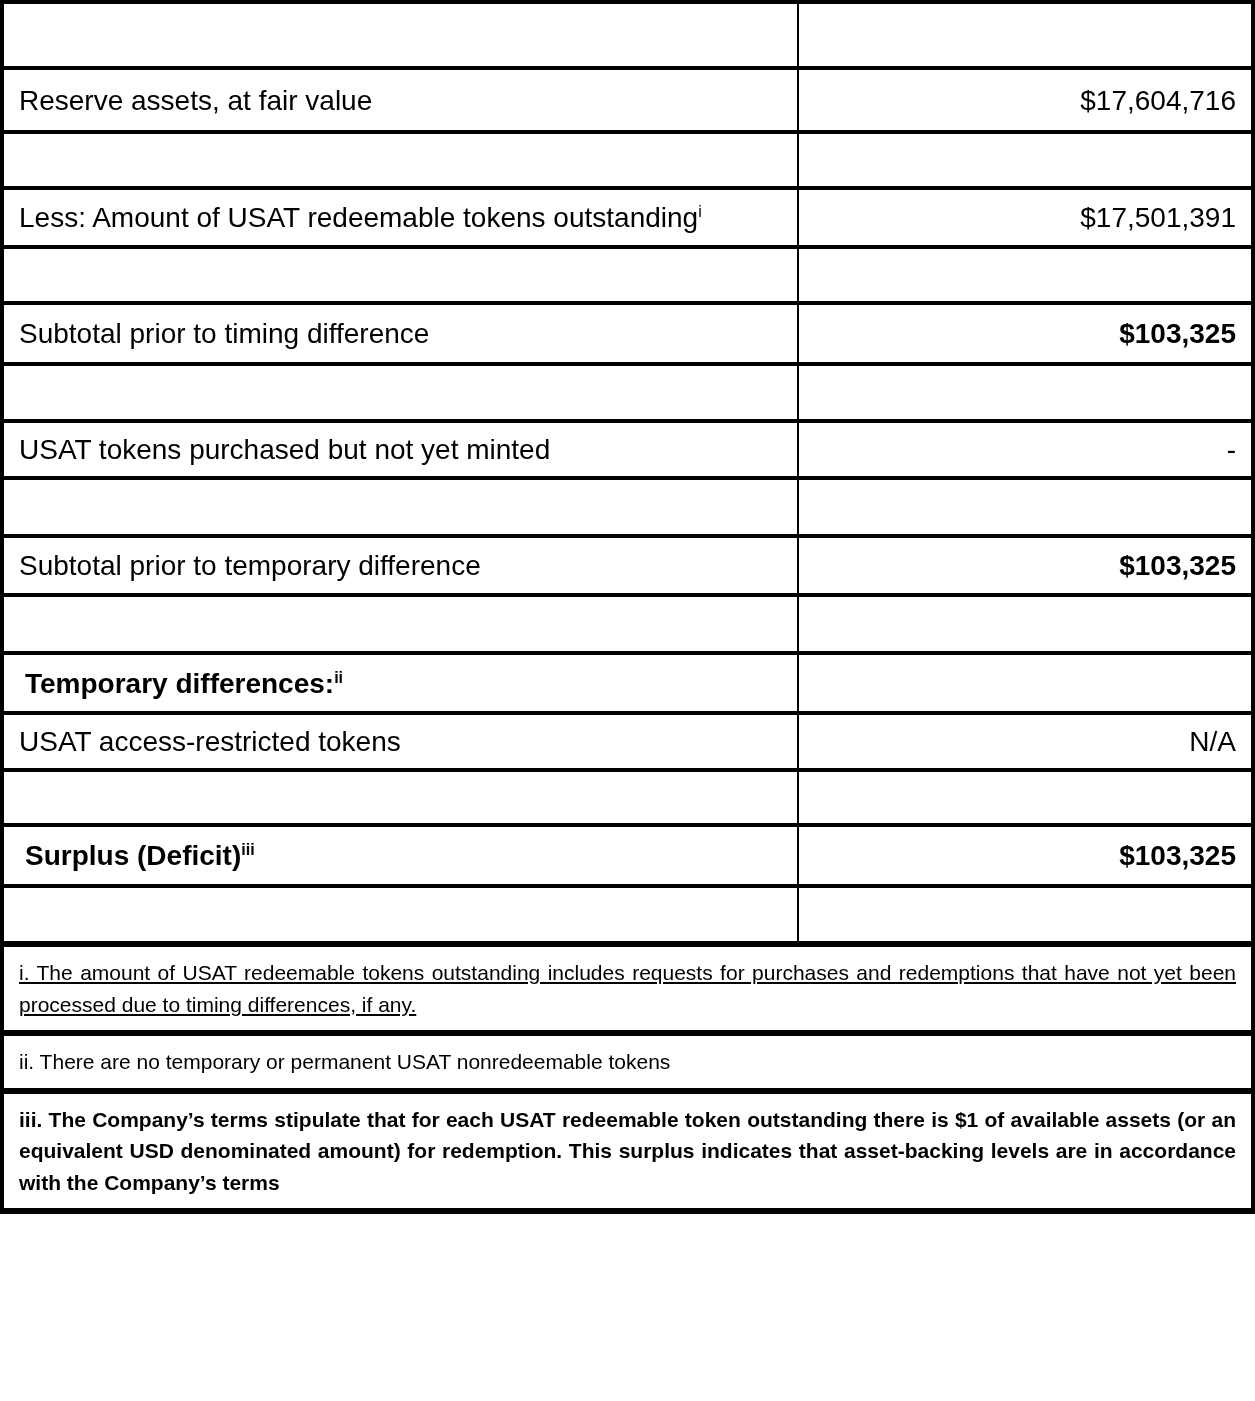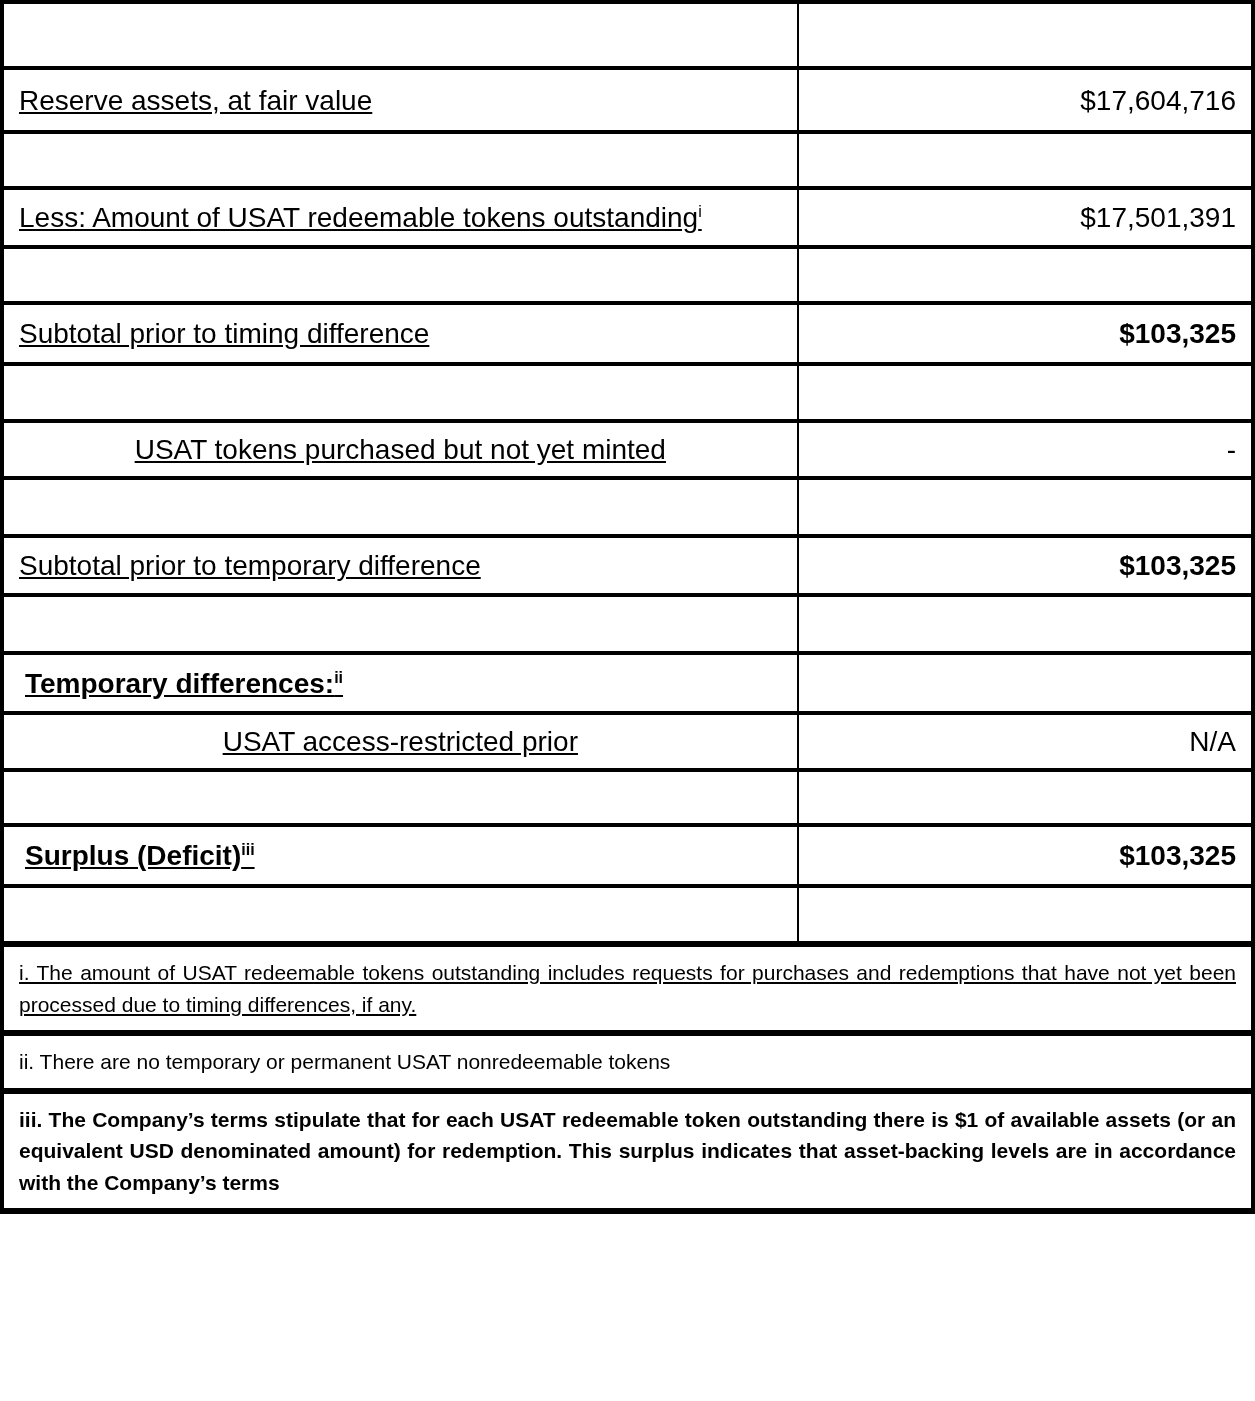--- a/index.html
+++ b/index.html
@@ -26,22 +26,22 @@
     border: 2px solid #000;
     border-top-width: 4px;
     border-bottom-width: 4px;
     vertical-align: middle;
     font-size: 28px;
     line-height: 1.25;
     padding: 4px 15px;
     overflow: hidden;
     white-space: nowrap;
   }
-  td.lbl { text-align: left; text-decoration: underline; }
-  td.lbl.r { text-align: center; }
+  td.lbl { text-align: left; }
+  td.lbl.r { text-align: left; }
   td.val { text-align: right; }
   .b { font-weight: bold; padding-left: 21px; }
 
   sup.fnref {
     font-size: 16px;
     line-height: 0;
     vertical-align: super;
   }
 
   tr.fn td {
@@ -107,21 +107,21 @@
       </tr>
       <tr style="height:58px;">
         <td class="lbl"><span></span></td>
         <td class="val"><span></span></td>
       </tr>
       <tr style="height:60px;">
         <td class="lbl b"><span>Temporary differences:</span><sup class="fnref">ii</sup></td>
         <td class="val"><span></span></td>
       </tr>
       <tr style="height:57px;">
-        <td class="lbl r"><span>USAT access-restricted prior</span></td>
+        <td class="lbl r"><span>USAT access-restricted tokens</span></td>
         <td class="val"><span>N/A</span></td>
       </tr>
       <tr style="height:55px;">
         <td class="lbl"><span></span></td>
         <td class="val"><span></span></td>
       </tr>
       <tr style="height:61px;">
         <td class="lbl b"><span>Surplus (Deficit)</span><sup class="fnref">iii</sup></td>
         <td class="val b"><span>$103,325</span></td>
       </tr>

